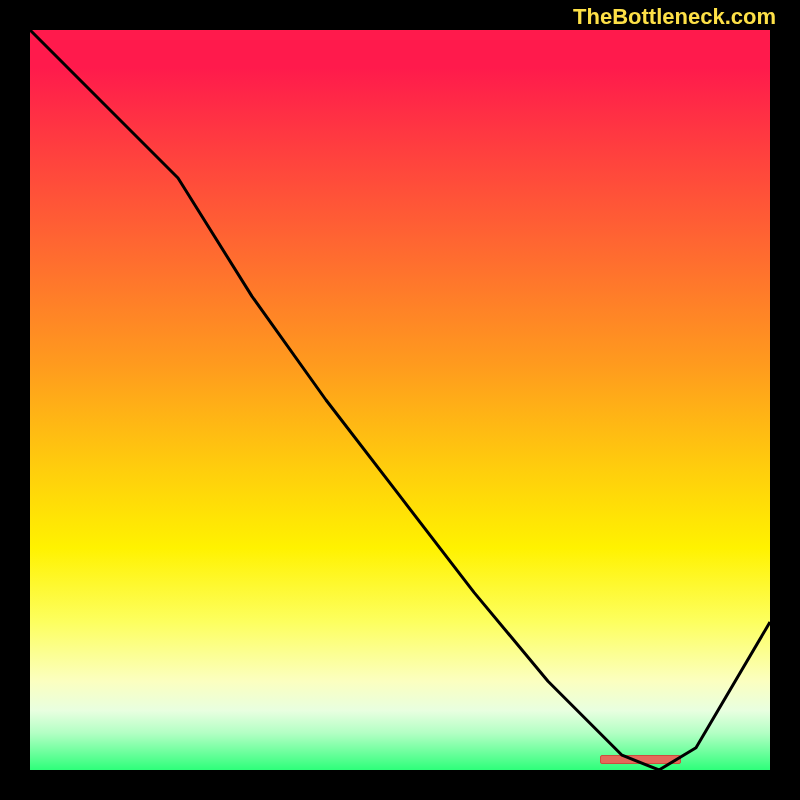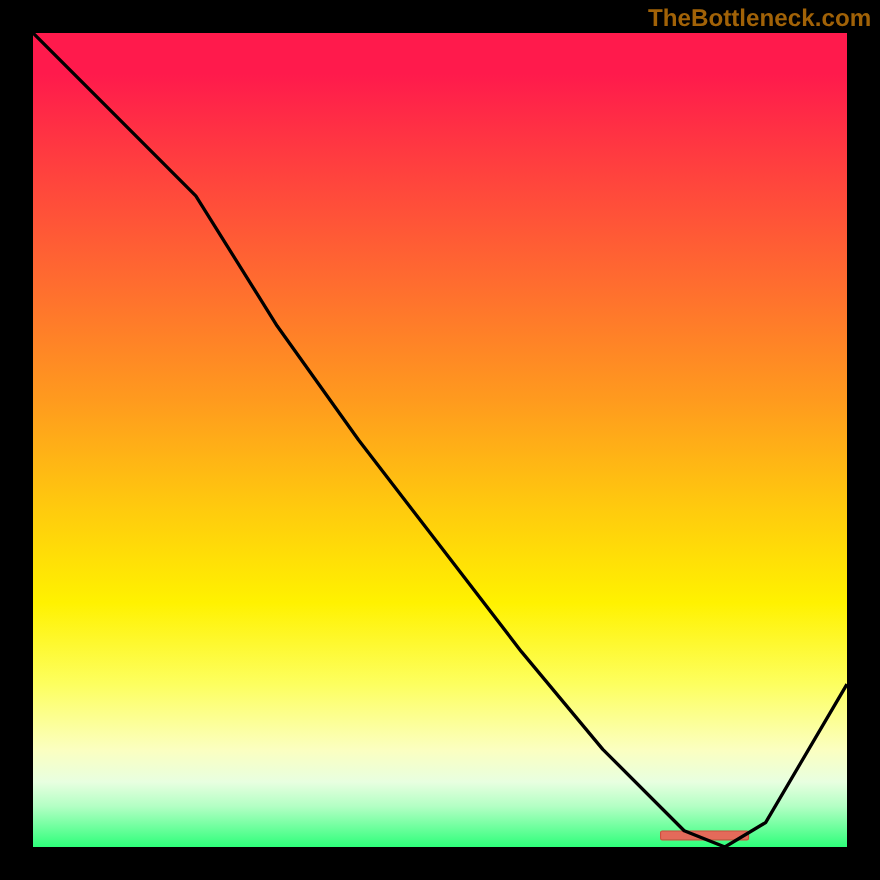--- a/index.html
+++ b/index.html
@@ -7,22 +7,22 @@
     width: 800px;
     height: 800px;
     background: #000;
     position: relative;
     font-family: Arial, Helvetica, sans-serif;
     overflow: hidden;
   }
   .watermark {
     position: absolute;
     top: 4px;
-    right: 8px;
-    color: #a16207;
+    right: 24px;
+    color: #fde047;
     font-size: 22px;
     font-weight: 600;
     z-index: 20;
   }
   .plot-frame {
     position: absolute;
     left: 30px;
     top: 30px;
     width: 740px;
     height: 740px;

